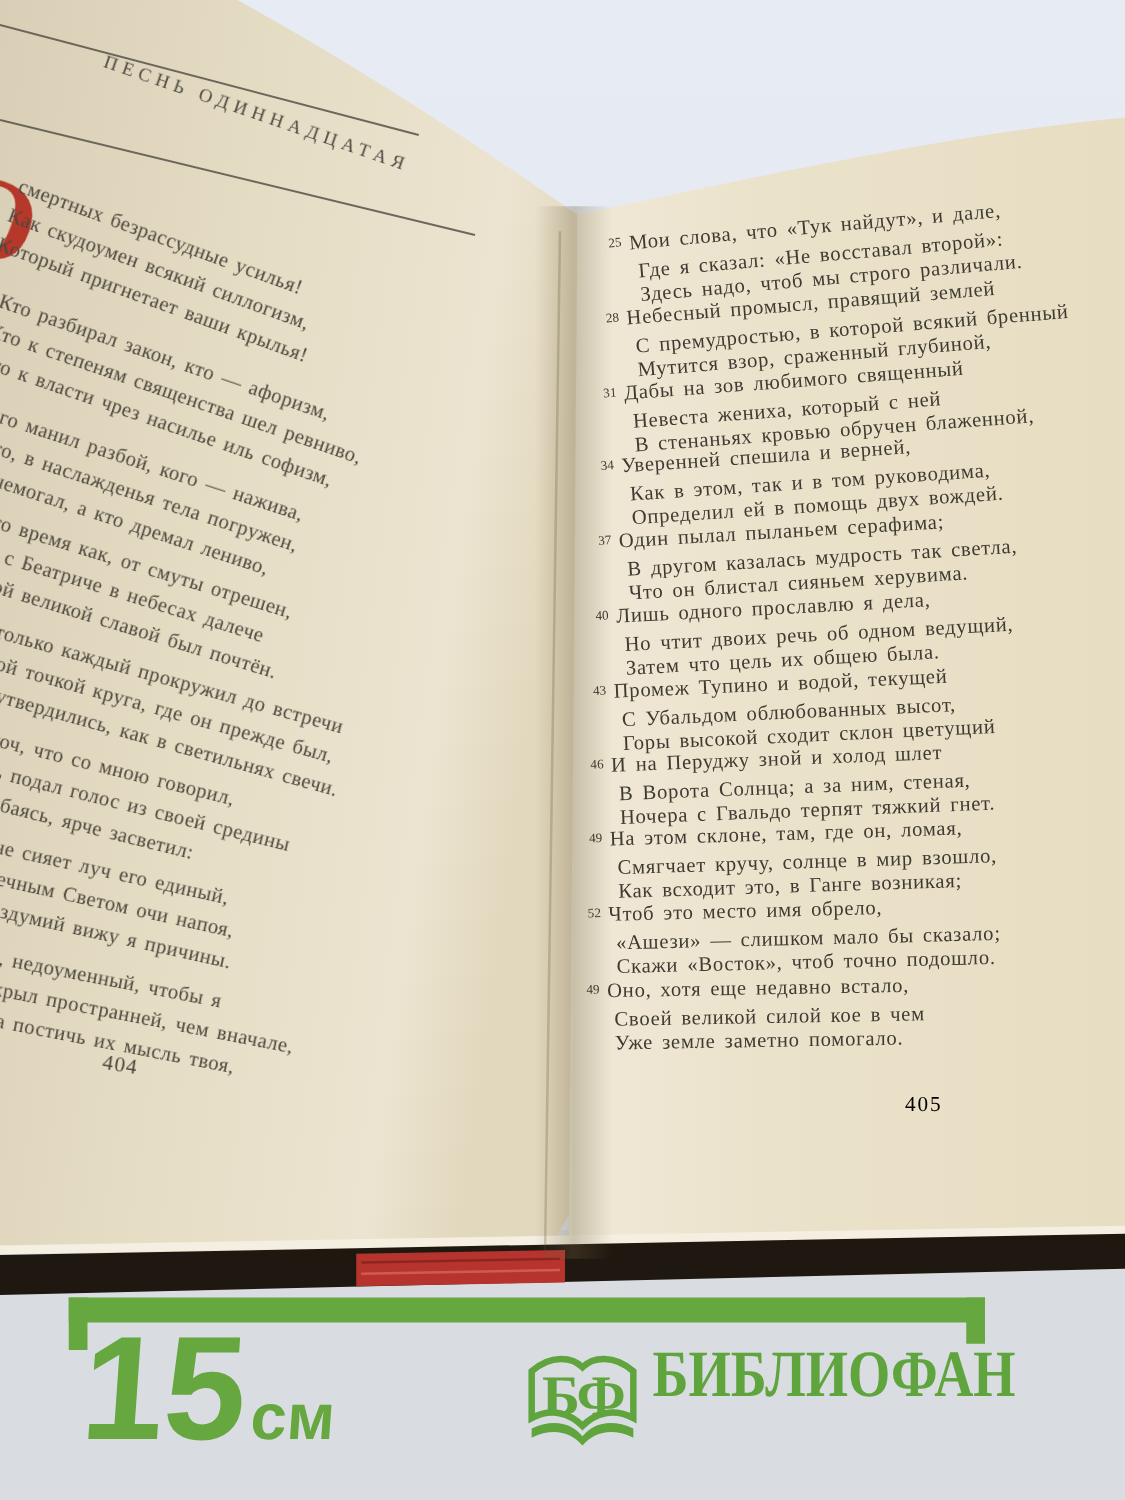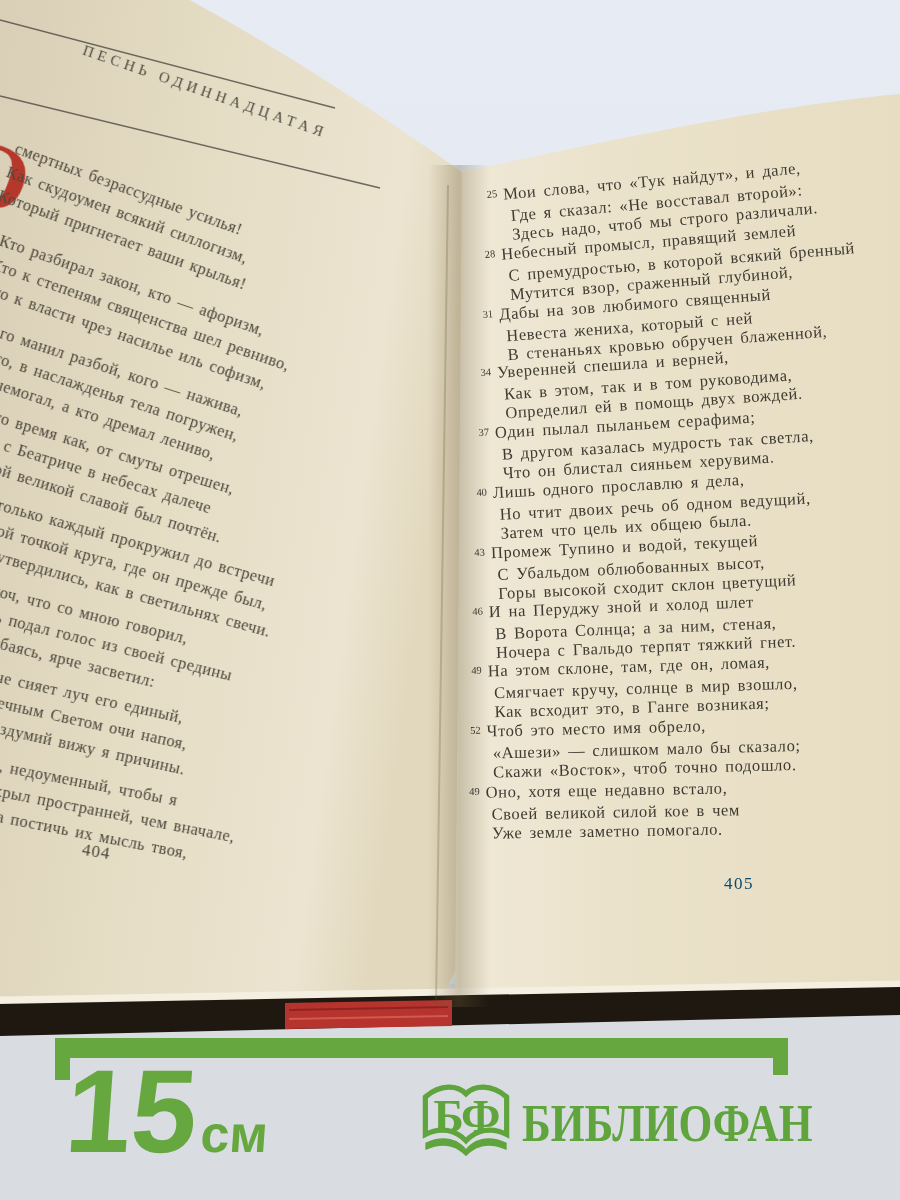--- a/index.html
+++ b/index.html
@@ -40,35 +40,35 @@
   .t2{left:482px;top:306px;transform:rotate(-4.2deg);}
   .t3{left:480px;top:364px;transform:rotate(-3.8deg);}
   .t4{left:478px;top:424px;transform:rotate(-3.4deg);}
   .t5{left:476px;top:484px;transform:rotate(-3deg);}
   .t6{left:474px;top:544px;transform:rotate(-2.6deg);}
   .t7{left:472px;top:603px;transform:rotate(-2.2deg);}
   .t8{left:471px;top:662px;transform:rotate(-1.8deg);}
   .t9{left:470px;top:722px;transform:rotate(-1.4deg);}
   .t10{left:469px;top:783px;transform:rotate(-1deg);}
   .pagenum-right{position:absolute;left:724px;top:874px;font-size:17px;
-    color:#0c4a6e;letter-spacing:1.5px;}
+    color:#000000;letter-spacing:1.5px;}
 
   
   .ruler-bar{position:absolute;left:55px;top:1038px;width:733px;height:20px;
     background:#67a73f;}
   .hook-left{position:absolute;left:55px;top:1038px;width:15px;height:42px;
     background:#67a73f;}
   .hook-right{position:absolute;left:773px;top:1038px;width:15px;height:37px;
     background:#67a73f;}
   .ruler-label{position:absolute;left:66px;top:1052px;color:#67a73f;
     font-family:"Liberation Sans",sans-serif;font-weight:bold;
     display:flex;align-items:baseline;transform:skewX(-4deg);}
   .ruler-label .big{font-size:118px;line-height:1;}
   .ruler-label .unit{font-size:52px;line-height:1;margin-left:5px;}
-  .logo{position:absolute;left:420px;top:1074px;display:flex;align-items:center;}
+  .logo{position:absolute;left:420px;top:1074px;display:flex;}
   .brand-name{font-family:"Liberation Serif",serif;font-weight:bold;font-size:53px;
     color:#5fa43c;transform:scaleX(.82);transform-origin:0 50%;line-height:1;
     margin-left:10px;white-space:nowrap;}
 </style>
 </head>
 <body>
 
 <div class="photo">
 
   <svg class="bg" viewBox="0 0 900 1200" xmlns="http://www.w3.org/2000/svg">

